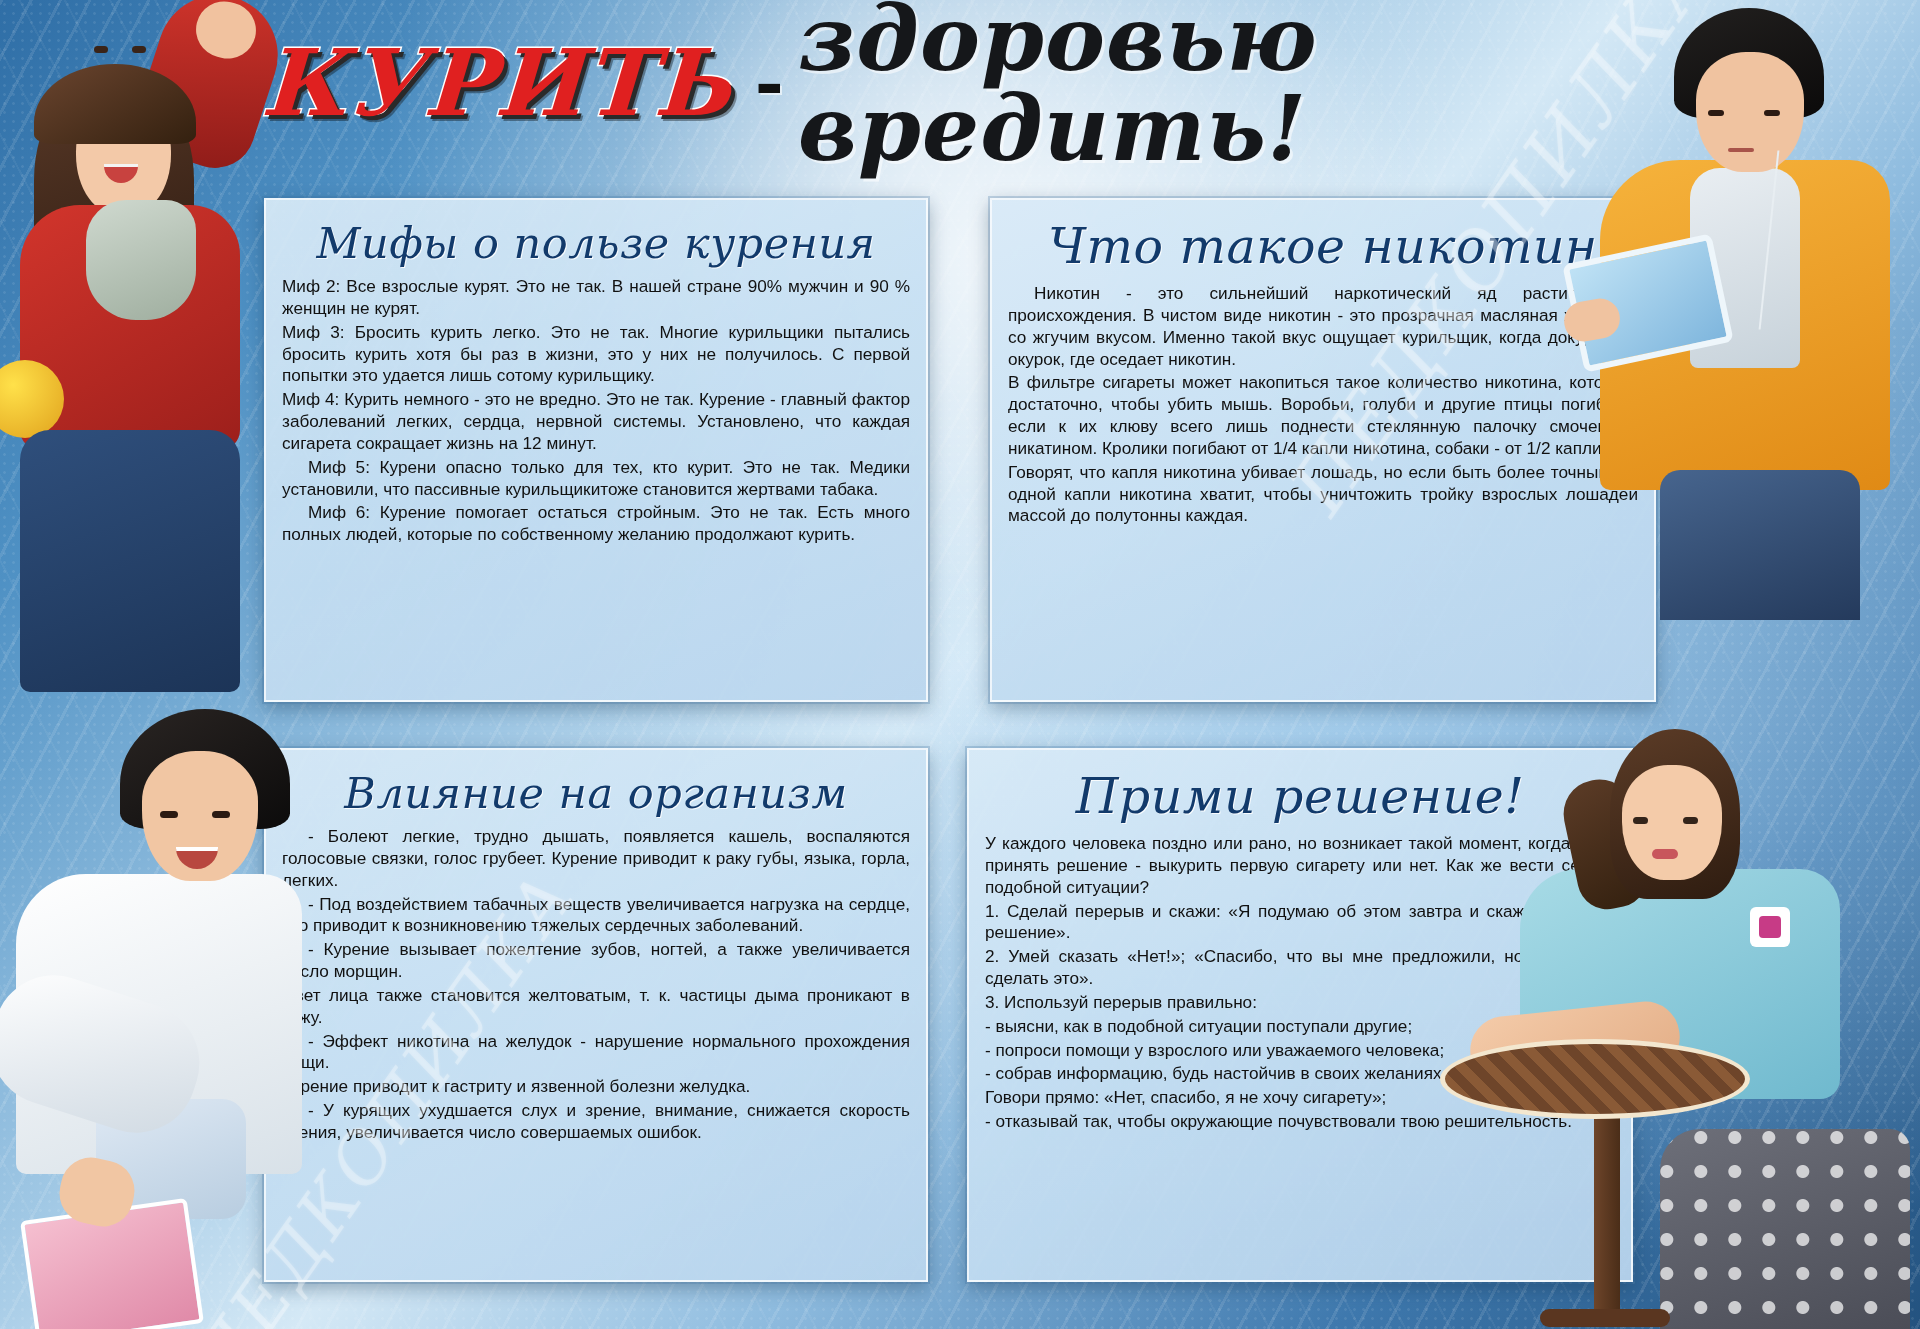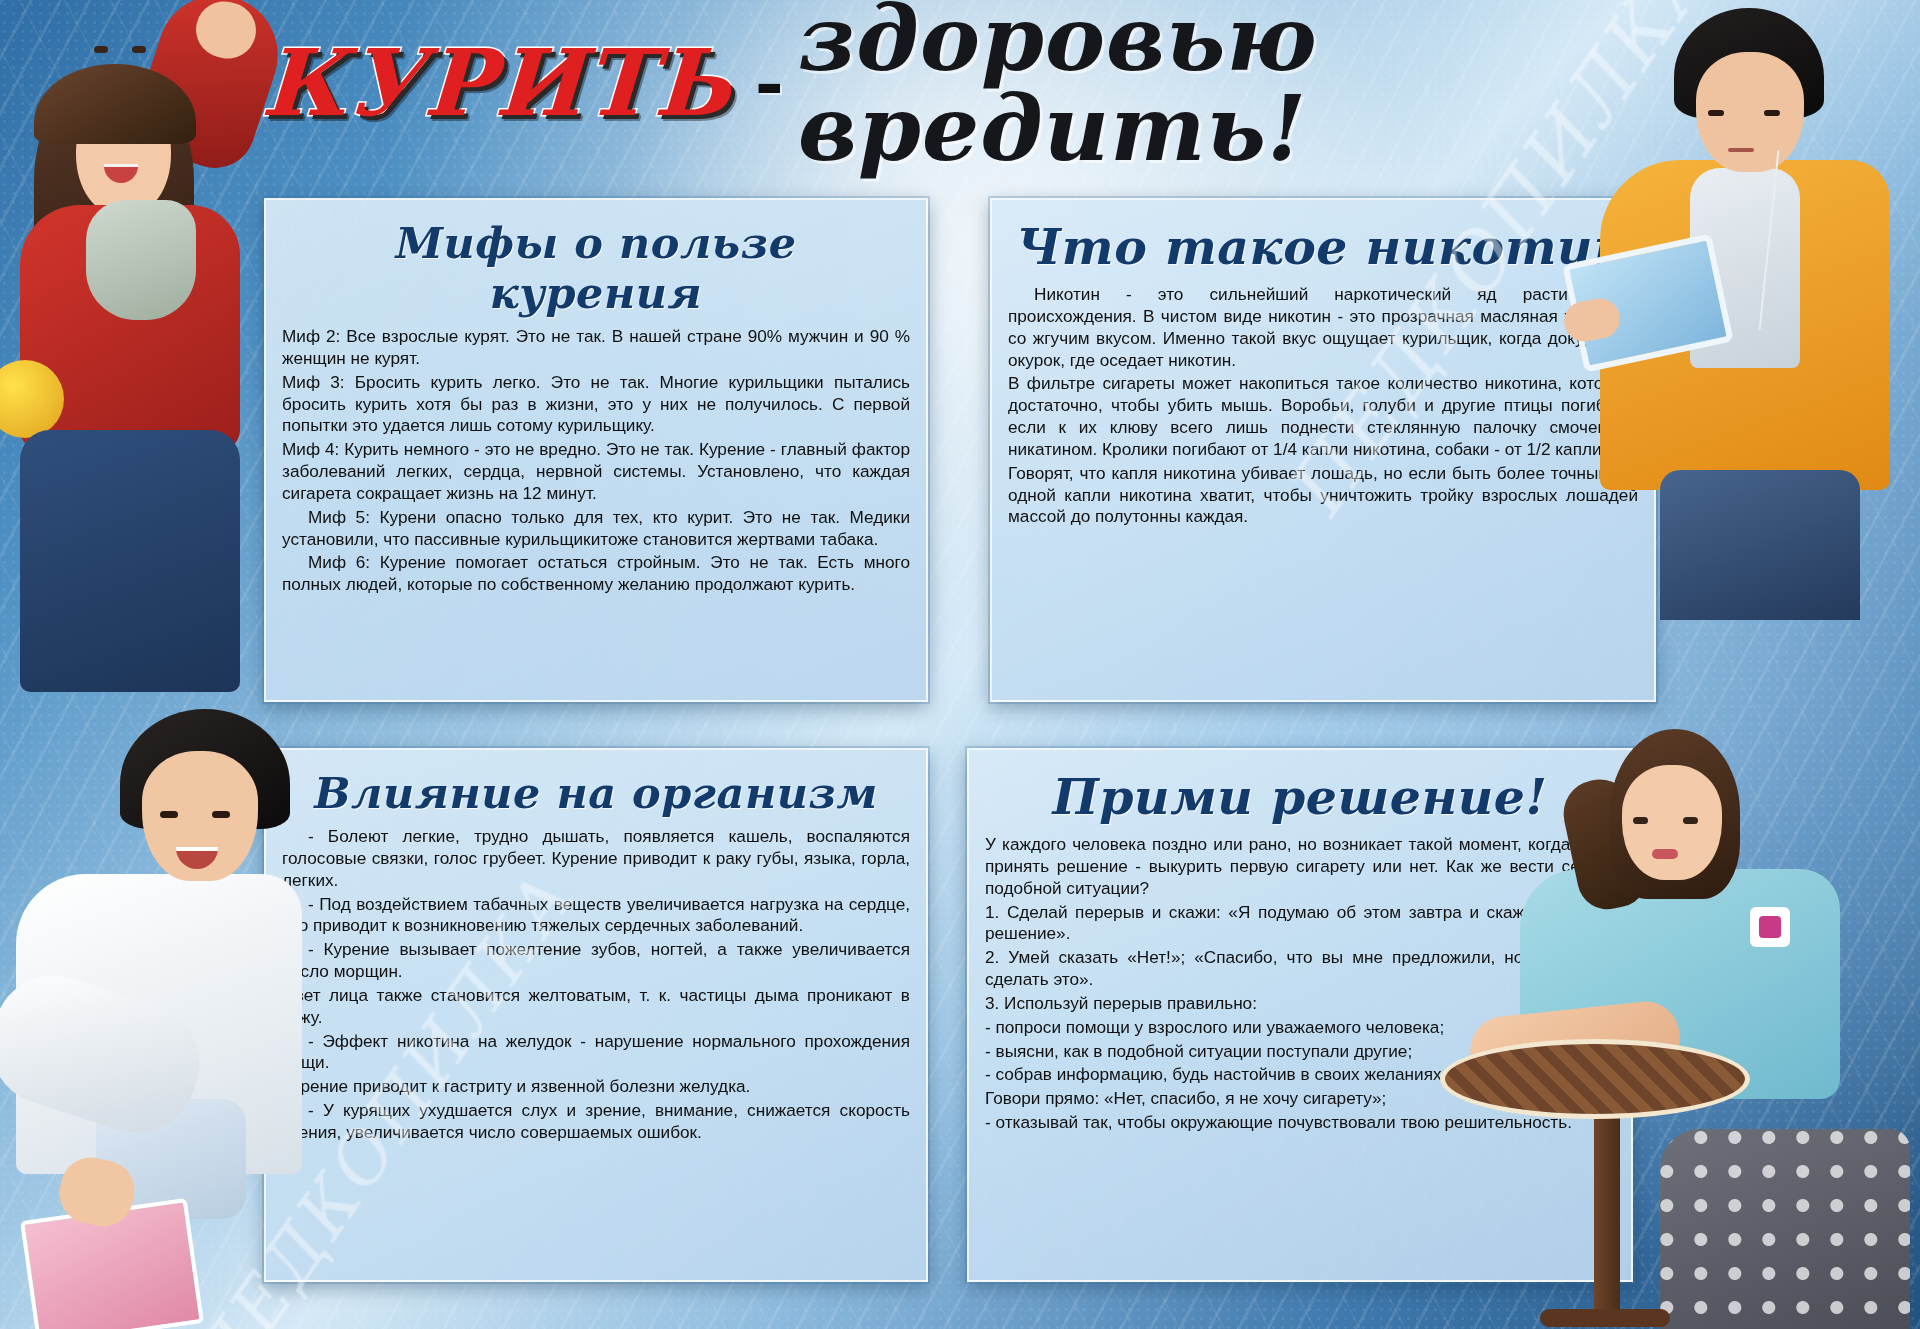--- a/index.html
+++ b/index.html
@@ -100,21 +100,21 @@
   .panel {
     position: absolute;
     background: linear-gradient(160deg, rgba(216,234,247,0.93) 0%, rgba(199,224,243,0.93) 45%, rgba(186,214,238,0.93) 100%);
     border: 2px solid rgba(255,255,255,0.75);
     box-shadow: 0 0 0 2px rgba(60,110,160,.25), 0 6px 18px rgba(10,40,70,.35);
     z-index: 20;
   }
   .panel-head {
     font-family: "DejaVu Serif", serif;
     font-style: italic;
-    font-weight: bold;
+    font-weight: normal;
     color: #123a6b;
     text-align: center;
     letter-spacing: .5px;
     text-shadow: 1px 1px 0 rgba(255,255,255,.85);
   }
   .panel-body {
     color: #111;
     font-size: 17.2px;
     line-height: 1.27;
     text-align: justify;
@@ -475,21 +475,21 @@
   </div>
 
   <div class="panel" id="panel-decision">
     <div class="panel-inner">
       <div class="panel-head">Прими решение!</div>
       <div class="panel-body">
         <p>У каждого человека поздно или рано, но возникает такой момент, когда надо принять решение - выкурить первую сигарету или нет. Как же вести  себя в подобной ситуации?</p>
         <p>1. Сделай перерыв и скажи: «Я подумаю об этом завтра и скажу вам свое решение».</p>
         <p>2. Умей сказать «Нет!»; «Спасибо, что вы мне предложили, но я не могу сделать это».</p>
         <p>3. Используй перерыв правильно:</p>
+        <p>- выясни, как в подобной ситуации поступали другие;</p>
         <p>- попроси помощи у взрослого или уважаемого человека;</p>
-        <p>- выясни, как в подобной ситуации поступали другие;</p>
         <p>- собрав информацию, будь настойчив в своих желаниях.</p>
         <p>Говори прямо: «Нет, спасибо, я не хочу сигарету»;</p>
         <p>- отказывай так, чтобы окружающие почувствовали твою решительность.</p>
       </div>
     </div>
   </div>
 </div>
 
 </body></html>

